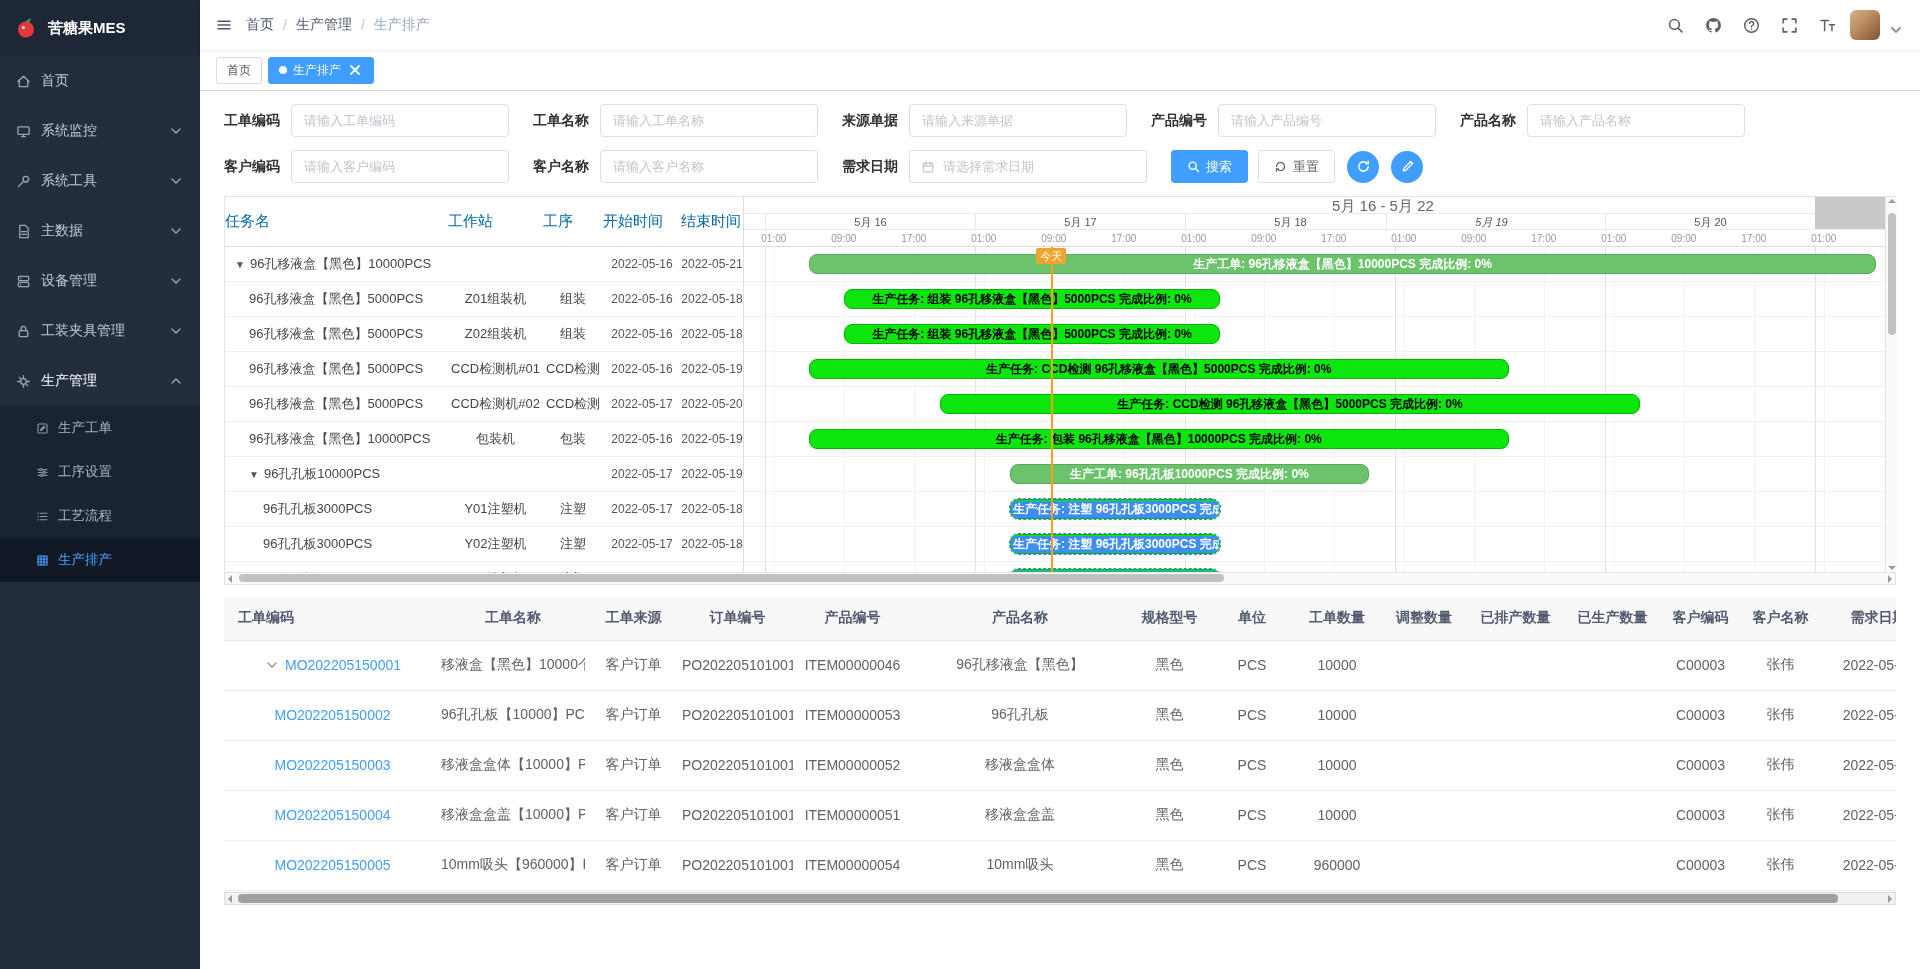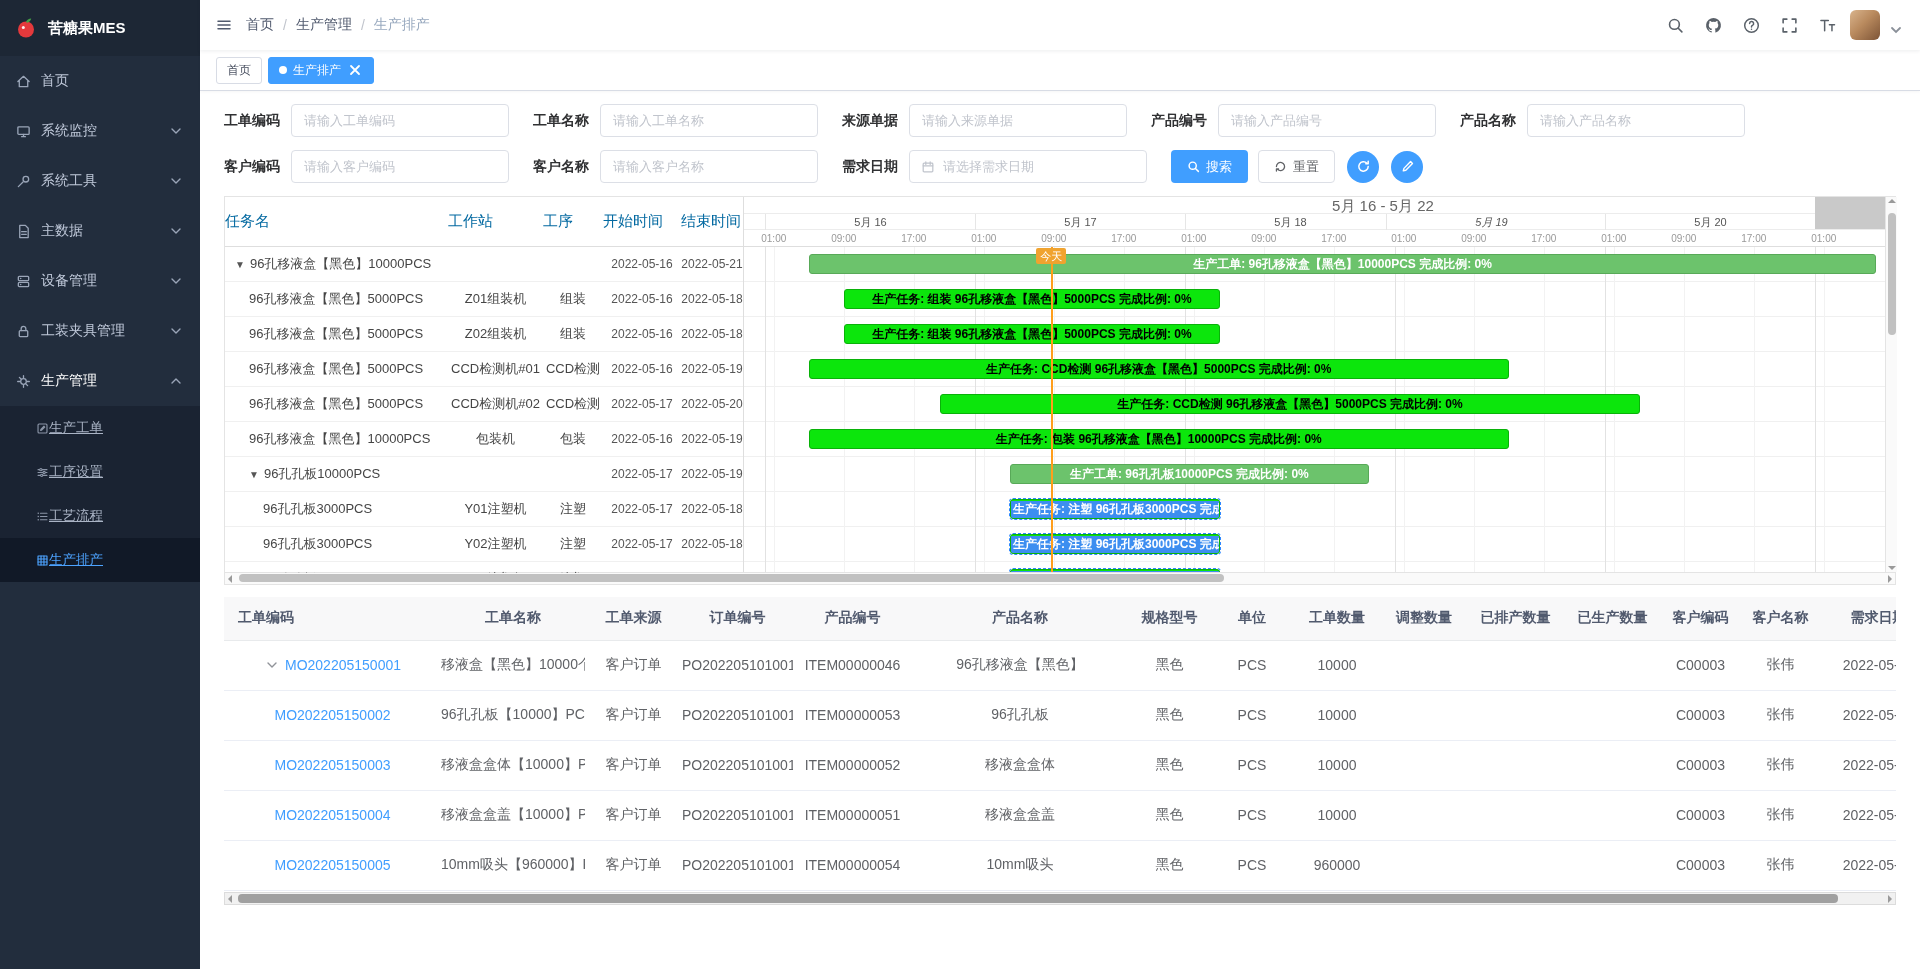--- a/index.html
+++ b/index.html
@@ -9,21 +9,21 @@
 
   
   .sidebar { width:200px; flex:none; background:#222d3d; height:100%; overflow:hidden; }
   .logo-bar { height:56px; display:flex; align-items:center; gap:10px; padding:0 14px; background:#1d2735; }
   .logo-title { color:#fff; font-weight:700; font-size:15px; white-space:nowrap; }
   .menu-item { height:50px; display:flex; align-items:center; gap:10px; padding:0 16px; color:#bfc8d9; font-size:14px; cursor:pointer; white-space:nowrap; }
   .menu-item .icn { color:#9aa5b8; }
   .menu-item.act { color:#fff; }
   .mcaret { margin-left:auto; color:#8b95a7; display:inline-flex; width:12px; height:12px; }
   .submenu { background:#1a2332; }
-  .submenu-item { height:44px; display:flex; align-items:center; padding-left:36px; color:#aab4c5; font-size:13.5px; cursor:pointer; white-space:nowrap;text-decoration:underline; }
+  .submenu-item { height:44px; display:flex; align-items:center; gap:9px; padding-left:36px; color:#aab4c5; font-size:13.5px; cursor:pointer; white-space:nowrap; }
   .submenu-item .icn { width:13px; height:13px; color:#8b95a7; }
   .submenu-item.sel { background:#111927; color:#4da3ff; }
   .submenu-item.sel .icn { color:#4da3ff; }
 
   
   .main { flex:1; display:flex; flex-direction:column; min-width:0; }
   .topbar { height:50px; flex:none; display:flex; align-items:center; padding:0 16px; background:#fff; box-shadow:0 1px 4px rgba(0,21,41,.08); position:relative; z-index:3; }
   .hamburger { width:20px; height:20px; color:#515a6e; margin-right:14px; cursor:pointer; display:inline-flex; }
   .crumbs { display:flex; align-items:center; font-size:14px; }
   .crumb { color:#515a6e; }
@@ -81,21 +81,21 @@
   .g-days { position:absolute; top:17px; left:0; right:0; height:16px; border-bottom:1px solid #ececec; }
   .g-day { position:absolute; top:0; height:16px; line-height:16px; text-align:center; font-size:11px; color:#555; border-left:1px solid #e6e6e6; }
   .g-hours { position:absolute; top:33px; left:0; right:0; height:17px; }
   .g-hour { position:absolute; transform:translateX(-50%); font-size:10px; color:#999; line-height:17px; }
   .g-body { position:absolute; top:50px; left:0; right:0; bottom:0;
             background:repeating-linear-gradient(to bottom,transparent 0 34px,#f0f0f0 34px 35px); }
   .g-line { position:absolute; top:0; bottom:0; width:1px; background:#f2f2f2; }
   .g-line.day { background:#e2e2e2; }
   .g-today-line { position:absolute; top:0; bottom:0; width:2px; background:#ff9e1b; }
   .g-today-tag { position:absolute; top:1px; transform:translateX(-50%); background:#f0a32f; color:#fff; font-size:11px; height:16px; line-height:16px; padding:0 4px; border-radius:2px; white-space:nowrap; }
-  .g-bar { position:absolute; height:20px; border-radius:3px; display:flex; align-items:center; justify-content:center; font-size:12px; font-weight:700; white-space:nowrap; overflow:hidden; cursor:pointer; }
+  .g-bar { position:absolute; height:20px; border-radius:8px; display:flex; align-items:center; justify-content:center; font-size:12px; font-weight:700; white-space:nowrap; overflow:hidden; cursor:pointer; }
   .g-bar.task { background:#0ce60c; border:1px solid #09b209; color:#000; }
   .g-bar.project { background:#6cc36c; border:1px solid #58a958; color:#fff; }
   .g-bar.selected { outline:1px dashed #2f88ff; justify-content:flex-start; }
   .g-bar.selected .bar-label { background:#3d8ef0; color:#fff; padding:0 2px; }
 
   .g-vscroll { width:12px; flex:none; border-left:1px solid #e4e4e4; background:#fafafa; position:relative; }
   .g-vthumb { position:absolute; left:2px; top:16px; width:8px; height:122px; background:#c1c1c1; border-radius:4px; cursor:pointer; }
   .tri { width:0; height:0; border:4px solid transparent; position:absolute; }
   .tri-u { border-bottom-color:#9a9a9a; left:2px; top:2px; border-top-width:0; }
   .tri-d { border-top-color:#9a9a9a; left:2px; bottom:2px; border-bottom-width:0; }

